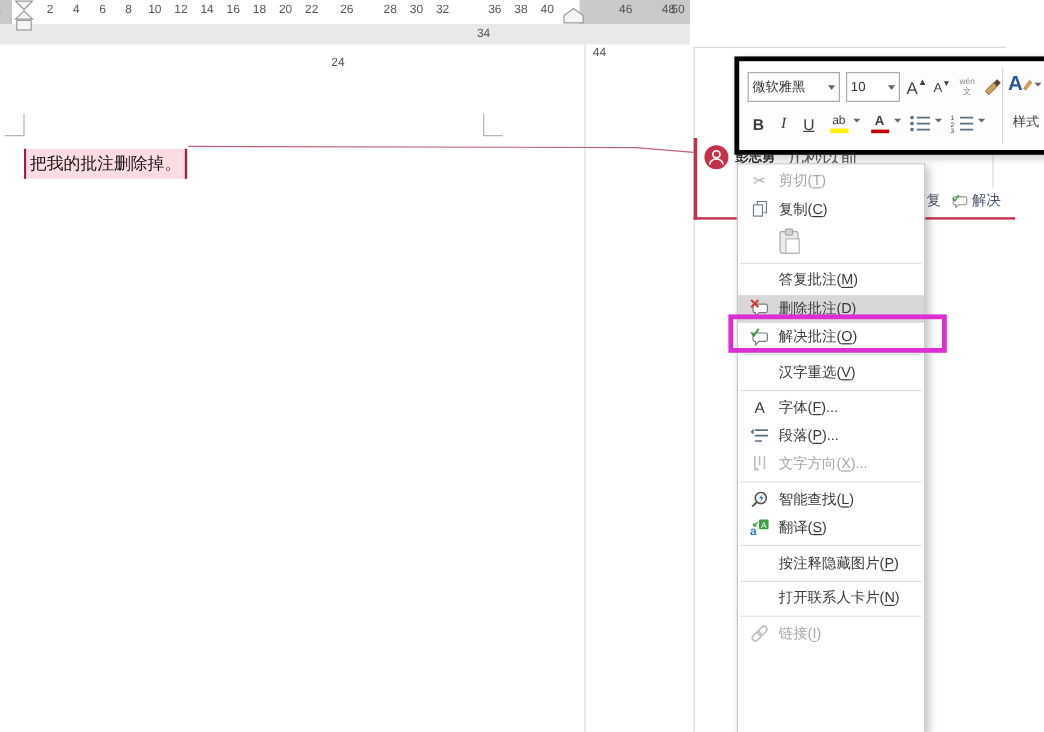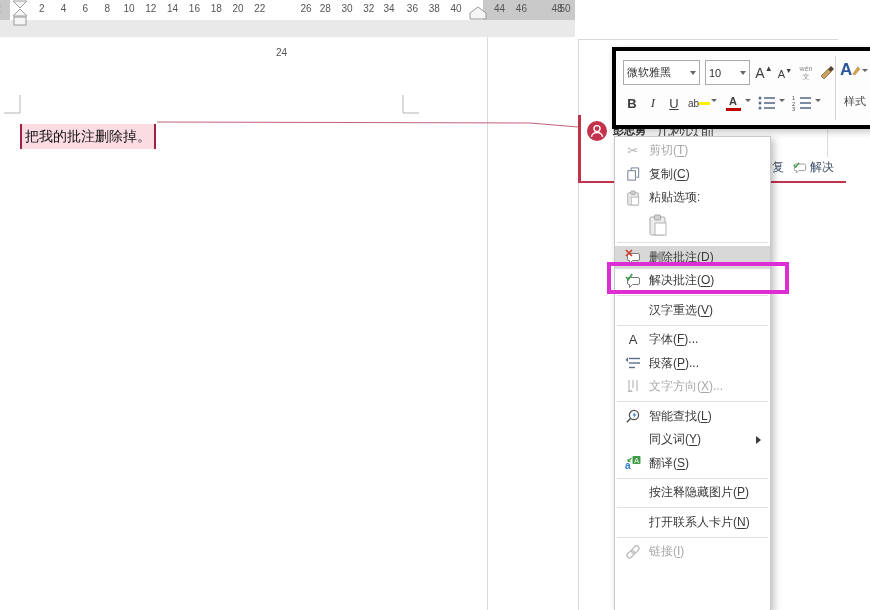--- a/index.html
+++ b/index.html
@@ -79,29 +79,29 @@
     <span class="ruler-num" style="left: 85.4px;">6</span>
     <span class="ruler-num" style="left: 107.2px;">8</span>
     <span class="ruler-num" style="left: 129px;">10</span>
     <span class="ruler-num" style="left: 150.8px;">12</span>
     <span class="ruler-num" style="left: 172.6px;">14</span>
     <span class="ruler-num" style="left: 194.4px;">16</span>
     <span class="ruler-num" style="left: 216.2px;">18</span>
     <span class="ruler-num" style="left: 238px;">20</span>
     <span class="ruler-num" style="left: 259.8px;">22</span>
     <span class="ruler-num" style="left: 281.6px; margin-top: 44px;">24</span>
-    <span class="ruler-num" style="left: 306px;">26</span>
+    <span class="ruler-num" style="left: 289px;">26</span>
     <span class="ruler-num" style="left: 325.2px;">28</span>
     <span class="ruler-num" style="left: 347px;">30</span>
     <span class="ruler-num" style="left: 368.8px;">32</span>
-    <span class="ruler-num" style="left: 389px;">34</span>
+    <span class="ruler-num" style="left: 403px; margin-top: 20px;">34</span>
     <span class="ruler-num" style="left: 412.4px;">36</span>
     <span class="ruler-num" style="left: 434.2px;">38</span>
     <span class="ruler-num" style="left: 456px;">40</span>
-    <span class="ruler-num" style="left: 499.6px;">44</span>
+    <span class="ruler-num" style="left: 499.6px; margin-top: 36px;">44</span>
     <span class="ruler-num" style="left: 521.4px;">46</span>
     <span class="ruler-num" style="left: 557px;">48</span>
     <span class="ruler-num" style="left: 565px;">50</span>
   </div>
 <svg class="abs ruler-svg" width="575" height="28">
   <polygon points="13,1 27,1 20,8" fill="#f5f5f5" stroke="#9a9a9a"></polygon>
   <polygon points="20,9 13,16 27,16" fill="#f5f5f5" stroke="#9a9a9a"></polygon>
   <rect x="14" y="17" width="12" height="8" fill="#f5f5f5" stroke="#9a9a9a"></rect>
   <polygon points="470,19 486,19 486,13 478,7 470,13" fill="#f5f5f5" stroke="#9a9a9a"></polygon>
 </svg>
@@ -192,21 +192,21 @@
 
   <div class="tb-btn" style="left:8px;top:42px;width:16px;height:20px;font-weight:bold;font-size:13px;">
       <span>B</span>
     </div>
   <div class="tb-btn" style="left:30px;top:42px;width:14px;height:20px;font-style:italic;font-size:13px;font-family:'Liberation Serif',serif;">
       <span>I</span>
     </div>
   <div class="tb-btn" style="left:50px;top:42px;width:16px;height:20px;font-size:13px;text-decoration:underline;">
       <span>U</span>
     </div>
-  <div class="tb-btn" style="left:72px;top:40px;width:22px;height:24px;flex-direction:row;align-items:center;">
+  <div class="tb-btn" style="left:72px;top:40px;width:22px;height:24px;flex-direction:column;align-items:center;">
     <span style="font-size:10px;line-height:11px;">ab</span>
     <span class="ubar" style="background:#fff200;"></span>
   </div>
   <div class="tb-btn" style="left:95px;top:48px;">
       <span class="tb-caret"></span>
     </div>
   <div class="tb-btn" style="left:106px;top:40px;width:22px;height:24px;flex-direction:column;">
     <span style="font-size:11px;font-weight:bold;line-height:12px;">A</span>
     <span class="ubar" style="background:#c00000;"></span>
   </div>
@@ -258,40 +258,34 @@
     </div>
     <div class="menu-item">
       <span class="mi-icon">
         <svg width="15" height="16" viewBox="0 0 16 16">
           <path d="M5.5 4.5 V1.5 h8 v10 h-2.5" fill="#fff" stroke="#69798f"></path>
           <rect x="2" y="4.5" width="8" height="10" fill="#fff" stroke="#69798f"></rect>
         </svg>
       </span>
       <span class="mi-label">复制(<u>C</u>)</span>
     </div>
-    <div class="menu-item">
-      <span class="mi-icon">
-        <svg width="14" height="16" viewBox="0 0 16 18">
-          <rect x="2" y="3" width="12" height="14" rx="1" fill="#e9e9e9" stroke="#a8a8a8"></rect>
-          <rect x="5.5" y="1" width="5" height="4" rx="1" fill="#cfcfcf" stroke="#a8a8a8"></rect>
-          <rect x="6" y="8" width="8.5" height="9" fill="#fff" stroke="#b5b5b5"></rect>
-        </svg>
-      </span>
-      <span class="mi-label">粘贴选项:</span>
-    </div>
     <div class="menu-item disabled big">
       <span class="mi-icon">
         <svg width="20" height="22" viewBox="0 0 20 22">
           <rect x="2" y="3" width="15" height="18" rx="1.5" fill="#ececec" stroke="#a8a8a8"></rect>
           <rect x="6.5" y="1" width="6" height="5" rx="1" fill="#d2d2d2" stroke="#a8a8a8"></rect>
           <rect x="7" y="9" width="11" height="12" fill="#fff" stroke="#b5b5b5"></rect>
         </svg>
       </span>
     </div>
     <div class="menu-sep"></div>
+    <div class="menu-item">
+      <span class="mi-icon"></span>
+      <span class="mi-label">答复批注(<u>M</u>)</span>
+    </div>
     <div class="menu-item highlighted">
       <span class="mi-icon">
         <svg width="17" height="16" viewBox="0 0 17 16">
           <path d="M4 4.5 h9 a1.5 1.5 0 0 1 1.5 1.5 v4 a1.5 1.5 0 0 1 -1.5 1.5 h-5.5 l-3 3 v-3 h-0.5 a1.5 1.5 0 0 1 -1.5 -1.5 v-4 a1.5 1.5 0 0 1 1.5 -1.5 z" fill="#fff" stroke="#7a7a7a"></path>
           <path d="M1 1 L7 7 M7 1 L1 7" stroke="#cf3a2b" stroke-width="1.6"></path>
         </svg>
       </span>
       <span class="mi-label">删除批注(<u>D</u>)</span>
     </div>
     <div class="menu-item">
@@ -346,25 +340,20 @@
       <span class="mi-icon">
         <svg width="16" height="16" viewBox="0 0 16 16">
           <circle cx="9" cy="7" r="4.6" fill="#fff" stroke="#555" stroke-width="1.3"></circle>
           <path d="M5.5 10.5 L1.8 14.2" stroke="#555" stroke-width="1.6"></path>
           <path d="M9.6 4 l-2 3.4 h1.8 l-1 2.9 l3 -3.9 h-1.8 z" fill="#2b7cd3"></path>
         </svg>
       </span>
       <span class="mi-label">智能查找(<u>L</u>)</span>
     </div>
     <div class="menu-item">
-      <span class="mi-icon"></span>
-      <span class="mi-label">同义词(<u>Y</u>)</span>
-      <span class="mi-sub"></span>
-    </div>
-    <div class="menu-item">
       <span class="mi-icon">
         <svg width="16" height="16" viewBox="0 0 16 16">
           <text x="0" y="14" font-size="10" font-weight="bold" fill="#2b7cd3" font-family="sans-serif">a</text>
           <rect x="7.5" y="1" width="8" height="8" rx="1" fill="#3f9c46"></rect>
           <text x="9.2" y="8" font-size="7" fill="#fff" font-family="sans-serif">A</text>
           <path d="M6.5 3 L3 6.5 M3 6.5 l2.5 0 M3 6.5 l0 -2.5" stroke="#3f9c46" stroke-width="1.1" fill="none"></path>
         </svg>
       </span>
       <span class="mi-label">翻译(<u>S</u>)</span>
     </div>

